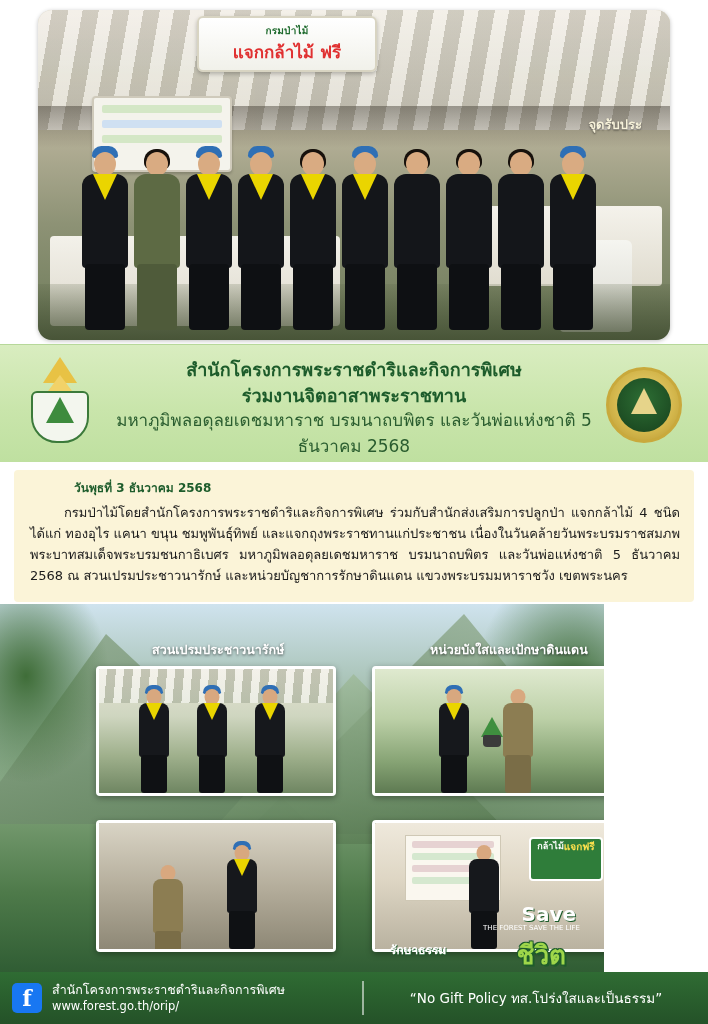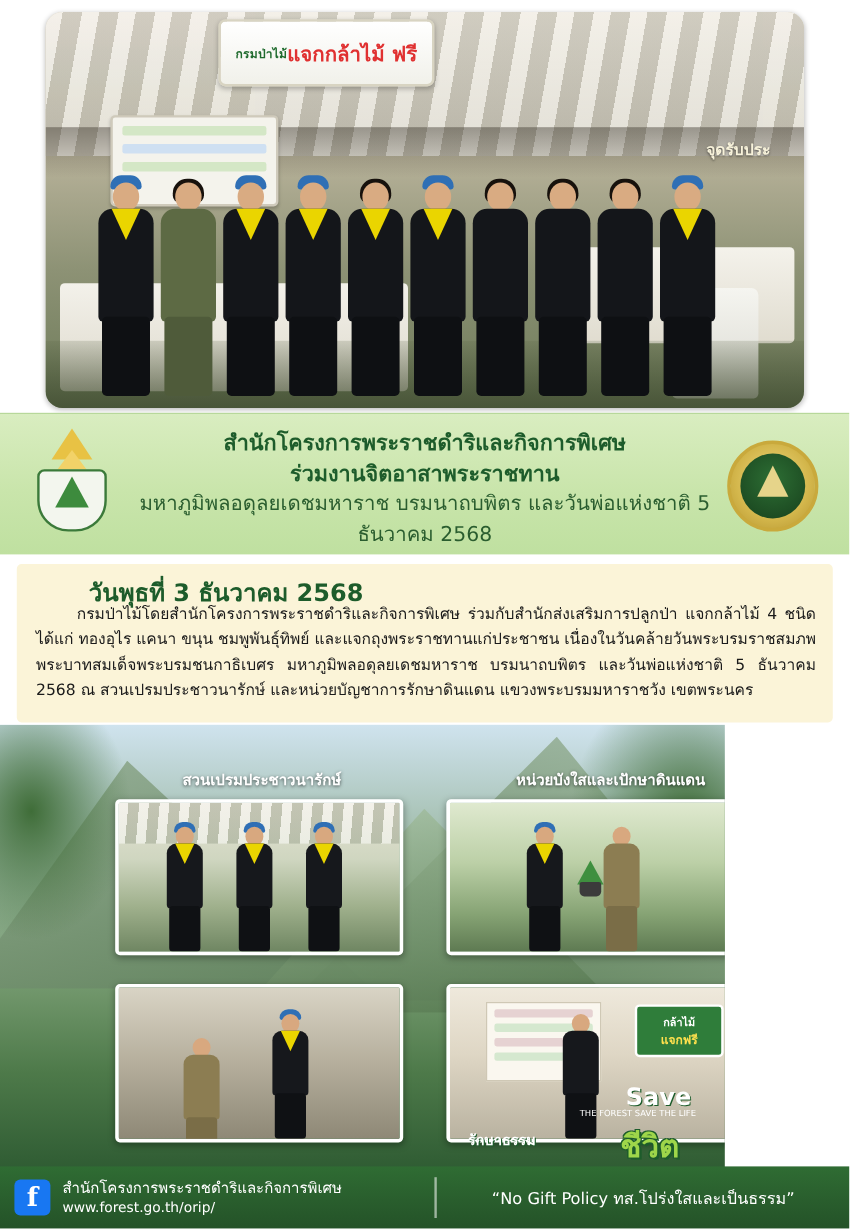--- a/index.html
+++ b/index.html
@@ -36,26 +36,26 @@
     background:
       repeating-linear-gradient(100deg, rgba(255,255,255,0.45) 0 14px, rgba(120,120,110,0.25) 14px 30px),
       linear-gradient(180deg, #efeade 0%, #cfcabb 100%);
     opacity: 0.95;
   }
   .hero .canopy-shadow {
     position:absolute; left:0; top:96px; width:100%; height:42px;
     background: linear-gradient(180deg, rgba(60,55,45,0.45), rgba(60,55,45,0));
   }
   .hero .banner {
-    position: absolute; left: 144px; top: 6px; width: 180px; height: 56px;
+    position: absolute; left: 159px; top: 6px; width: 180px; height: 56px;
     background: linear-gradient(180deg,#ffffff,#f1f1ea);
     border-radius: 6px;
     border: 2px solid #d8d4c2;
     display: flex; align-items: center; justify-content: center;
-    flex-direction: row;
+    flex-direction: column;
     box-shadow: 0 2px 4px rgba(0,0,0,.25);
   }
   .hero .banner .b1 {
     font-size: 10px; color: #1f6b2e; font-weight: bold; letter-spacing: .2px;
   }
   .hero .banner .b2 {
     font-size: 17px; color: #1561a8; font-weight: bold;
   }
   .hero .banner .b2 span { color: #e03131; }
   .hero .left-panel {
@@ -175,21 +175,21 @@
   .t-line4 { font-size: 17px; color: #2a5d2f; line-height: 1.5; }
 
   
   .body-box {
     position: absolute; left: 14px; top: 470px; width: 680px; height: 132px;
     background: #fbf4d8;
     border-radius: 4px;
   }
   .body-date {
     position: absolute; left: 60px; top: 8px;
-    font-size: 20px; font-weight: bold; color: #1d5c2b;
+    font-size: 12px; font-weight: bold; color: #1d5c2b;
   }
   .body-text {
     position: absolute; left: 16px; top: 32px; width: 650px;
     font-size: 13px; color: #1b1b1b; line-height: 1.62; text-align: justify;
   }
   .body-text .indent { display: inline-block; width: 34px; }
 
   
   .lower {
     position: absolute; left: 0; top: 604px; width: 604px; height: 370px;
@@ -276,21 +276,21 @@
 
   .sapling { position:absolute; width: 26px; height: 30px; }
   .sapling .pot { position:absolute; bottom:0; left:4px; width:18px;height:12px;background:#3b3b3b;border-radius:2px 2px 4px 4px; }
   .sapling .leaf { position:absolute; bottom:10px; left:50%; transform:translateX(-50%);
     width:0;height:0;border-left:11px solid transparent;border-right:11px solid transparent;border-bottom:20px solid #3f8f3f; }
 
   
   .booth-banner {
     position:absolute; right: 6px; top: 14px; width: 74px; height: 44px;
     background: #2f7d3a; border-radius: 4px; border: 2px solid #fff;
-    display:flex; flex-direction:column; align-items:center; justify-content:center;
+    display:flex; flex-direction:row; justify-content:center;
   }
   .booth-banner .l1 { font-size: 9px; color:#fff; font-weight:bold; }
   .booth-banner .l2 { font-size: 10px; color:#ffe14d; font-weight:bold; }
   .poster-wall {
     position:absolute; left: 30px; top: 12px; width: 96px; height: 66px;
     background: #faf7ef; border:1px solid #cfc8b5;
   }
   .poster-wall .pr { height:7px; margin:5px 6px; background:#e6d2d2; border-radius:2px; }
   .poster-wall .pr.g { background:#d5e8cf; }
 

